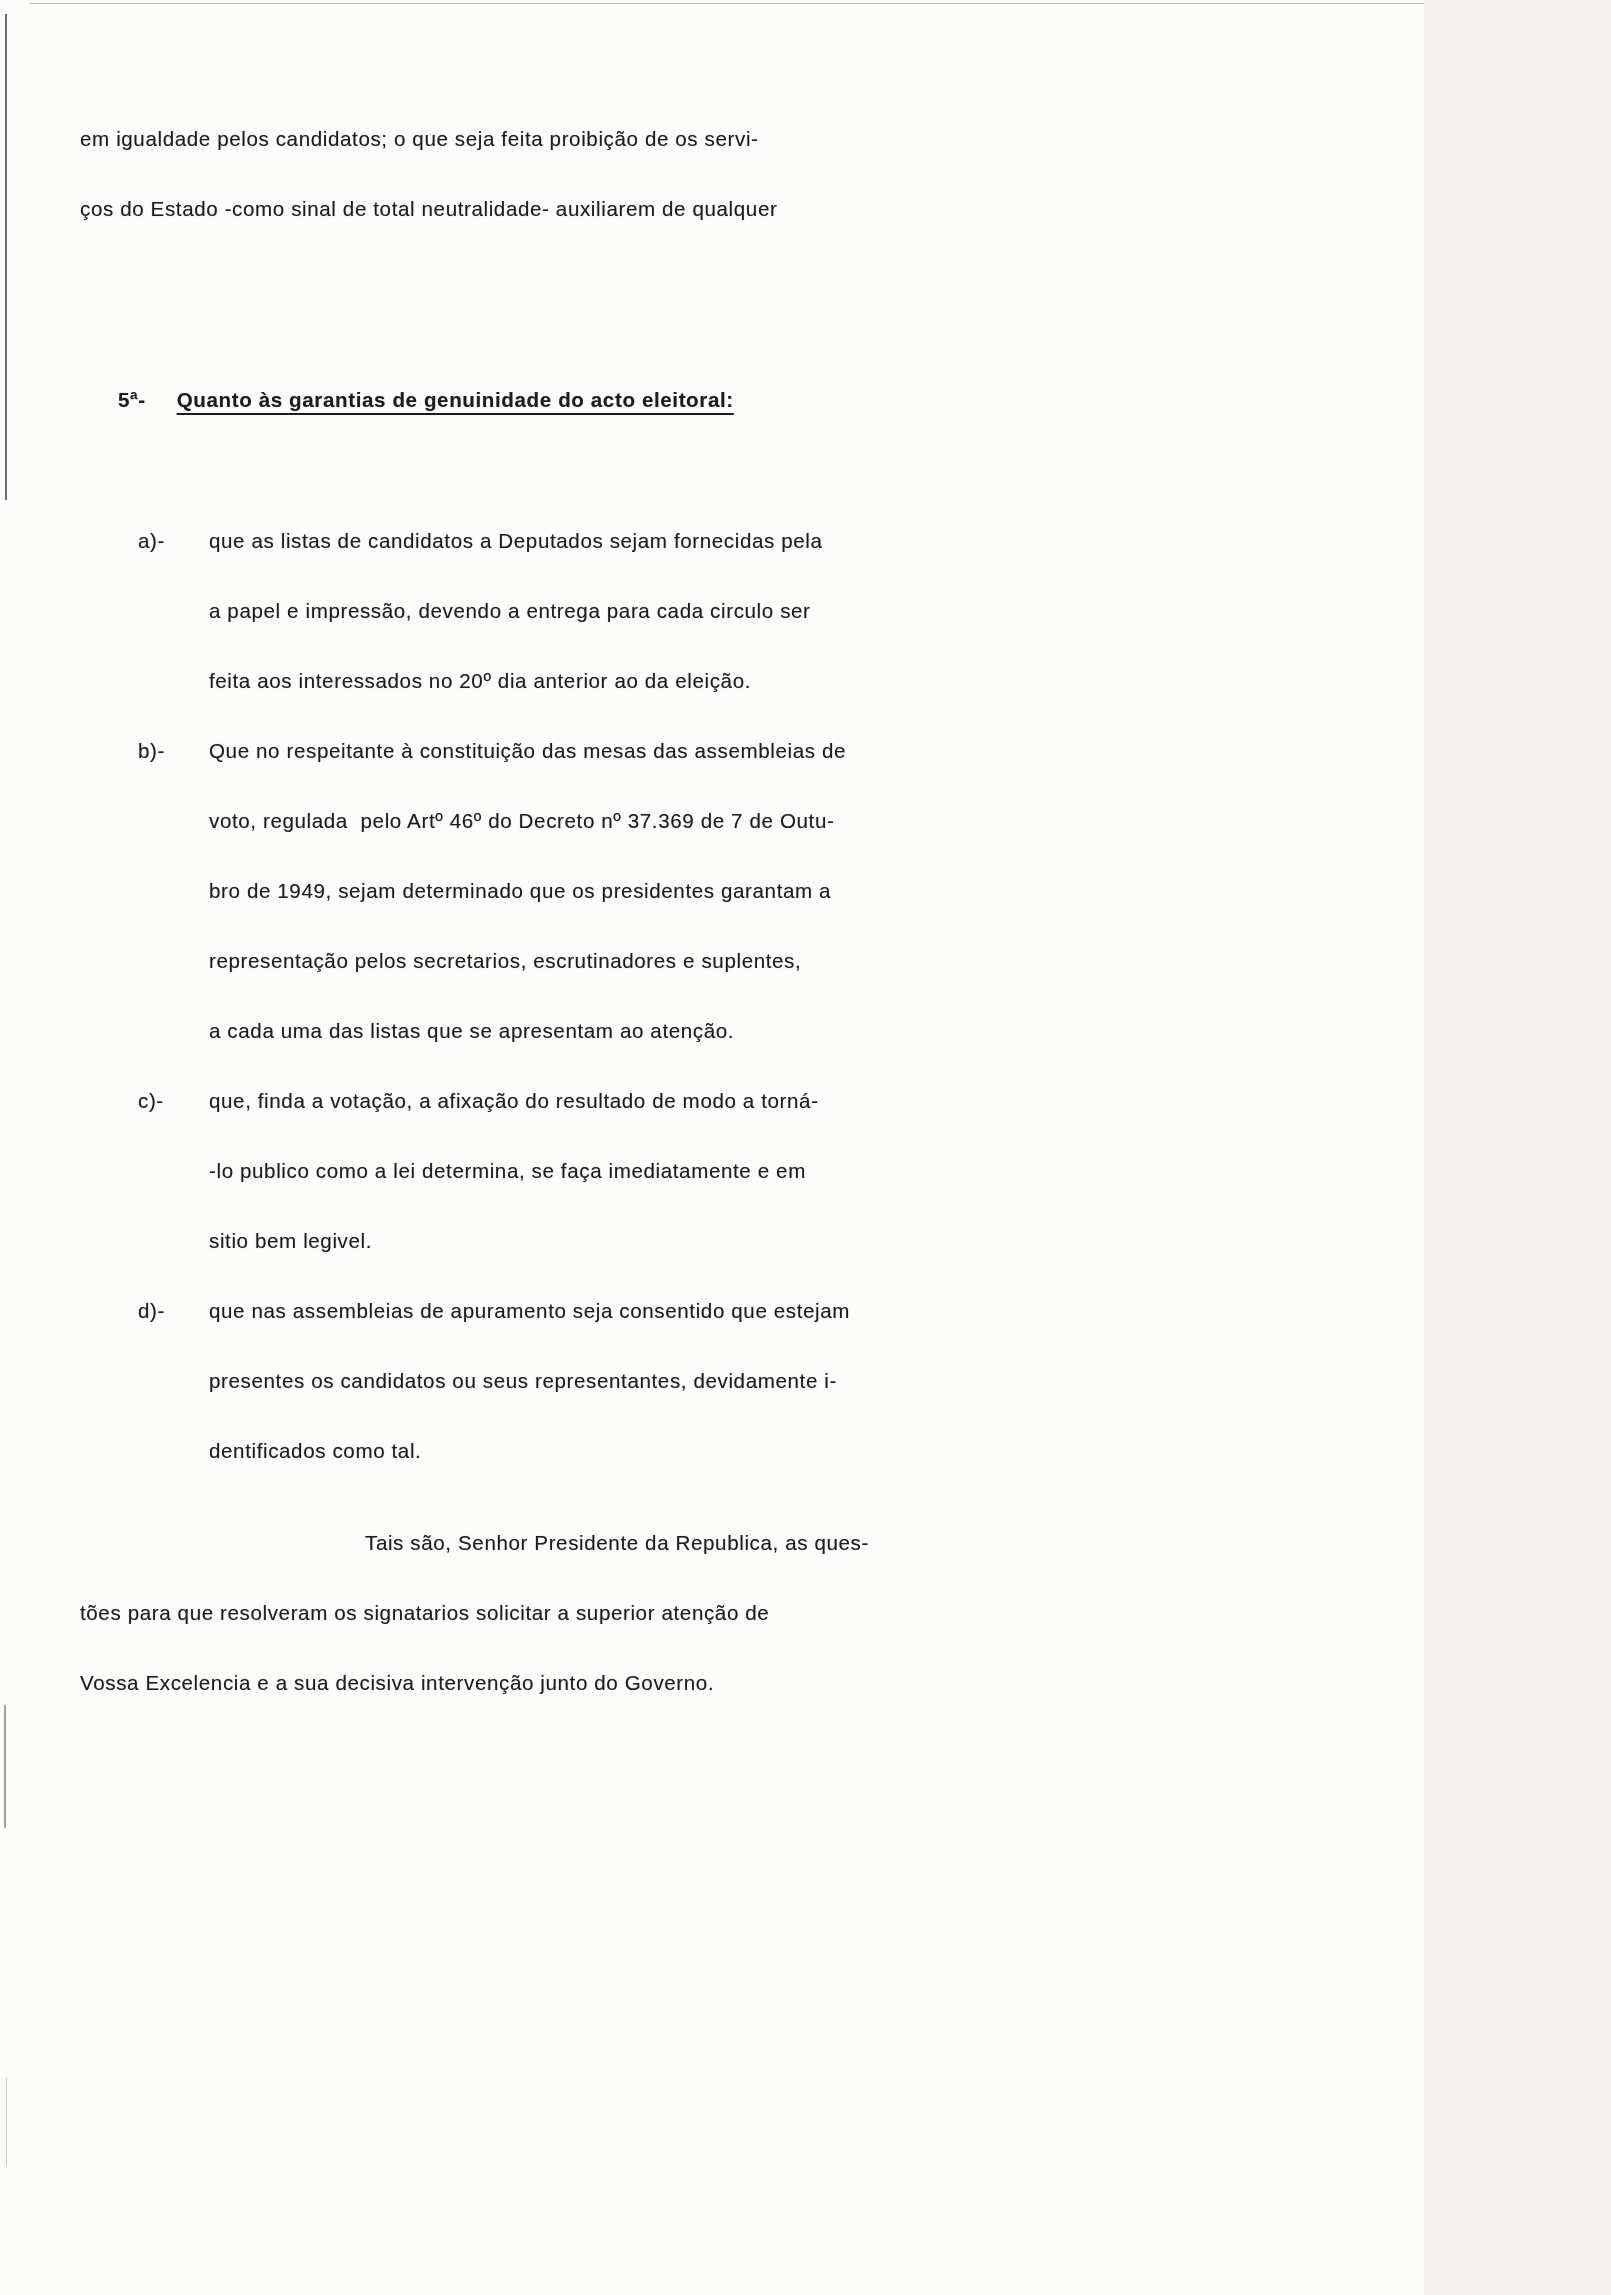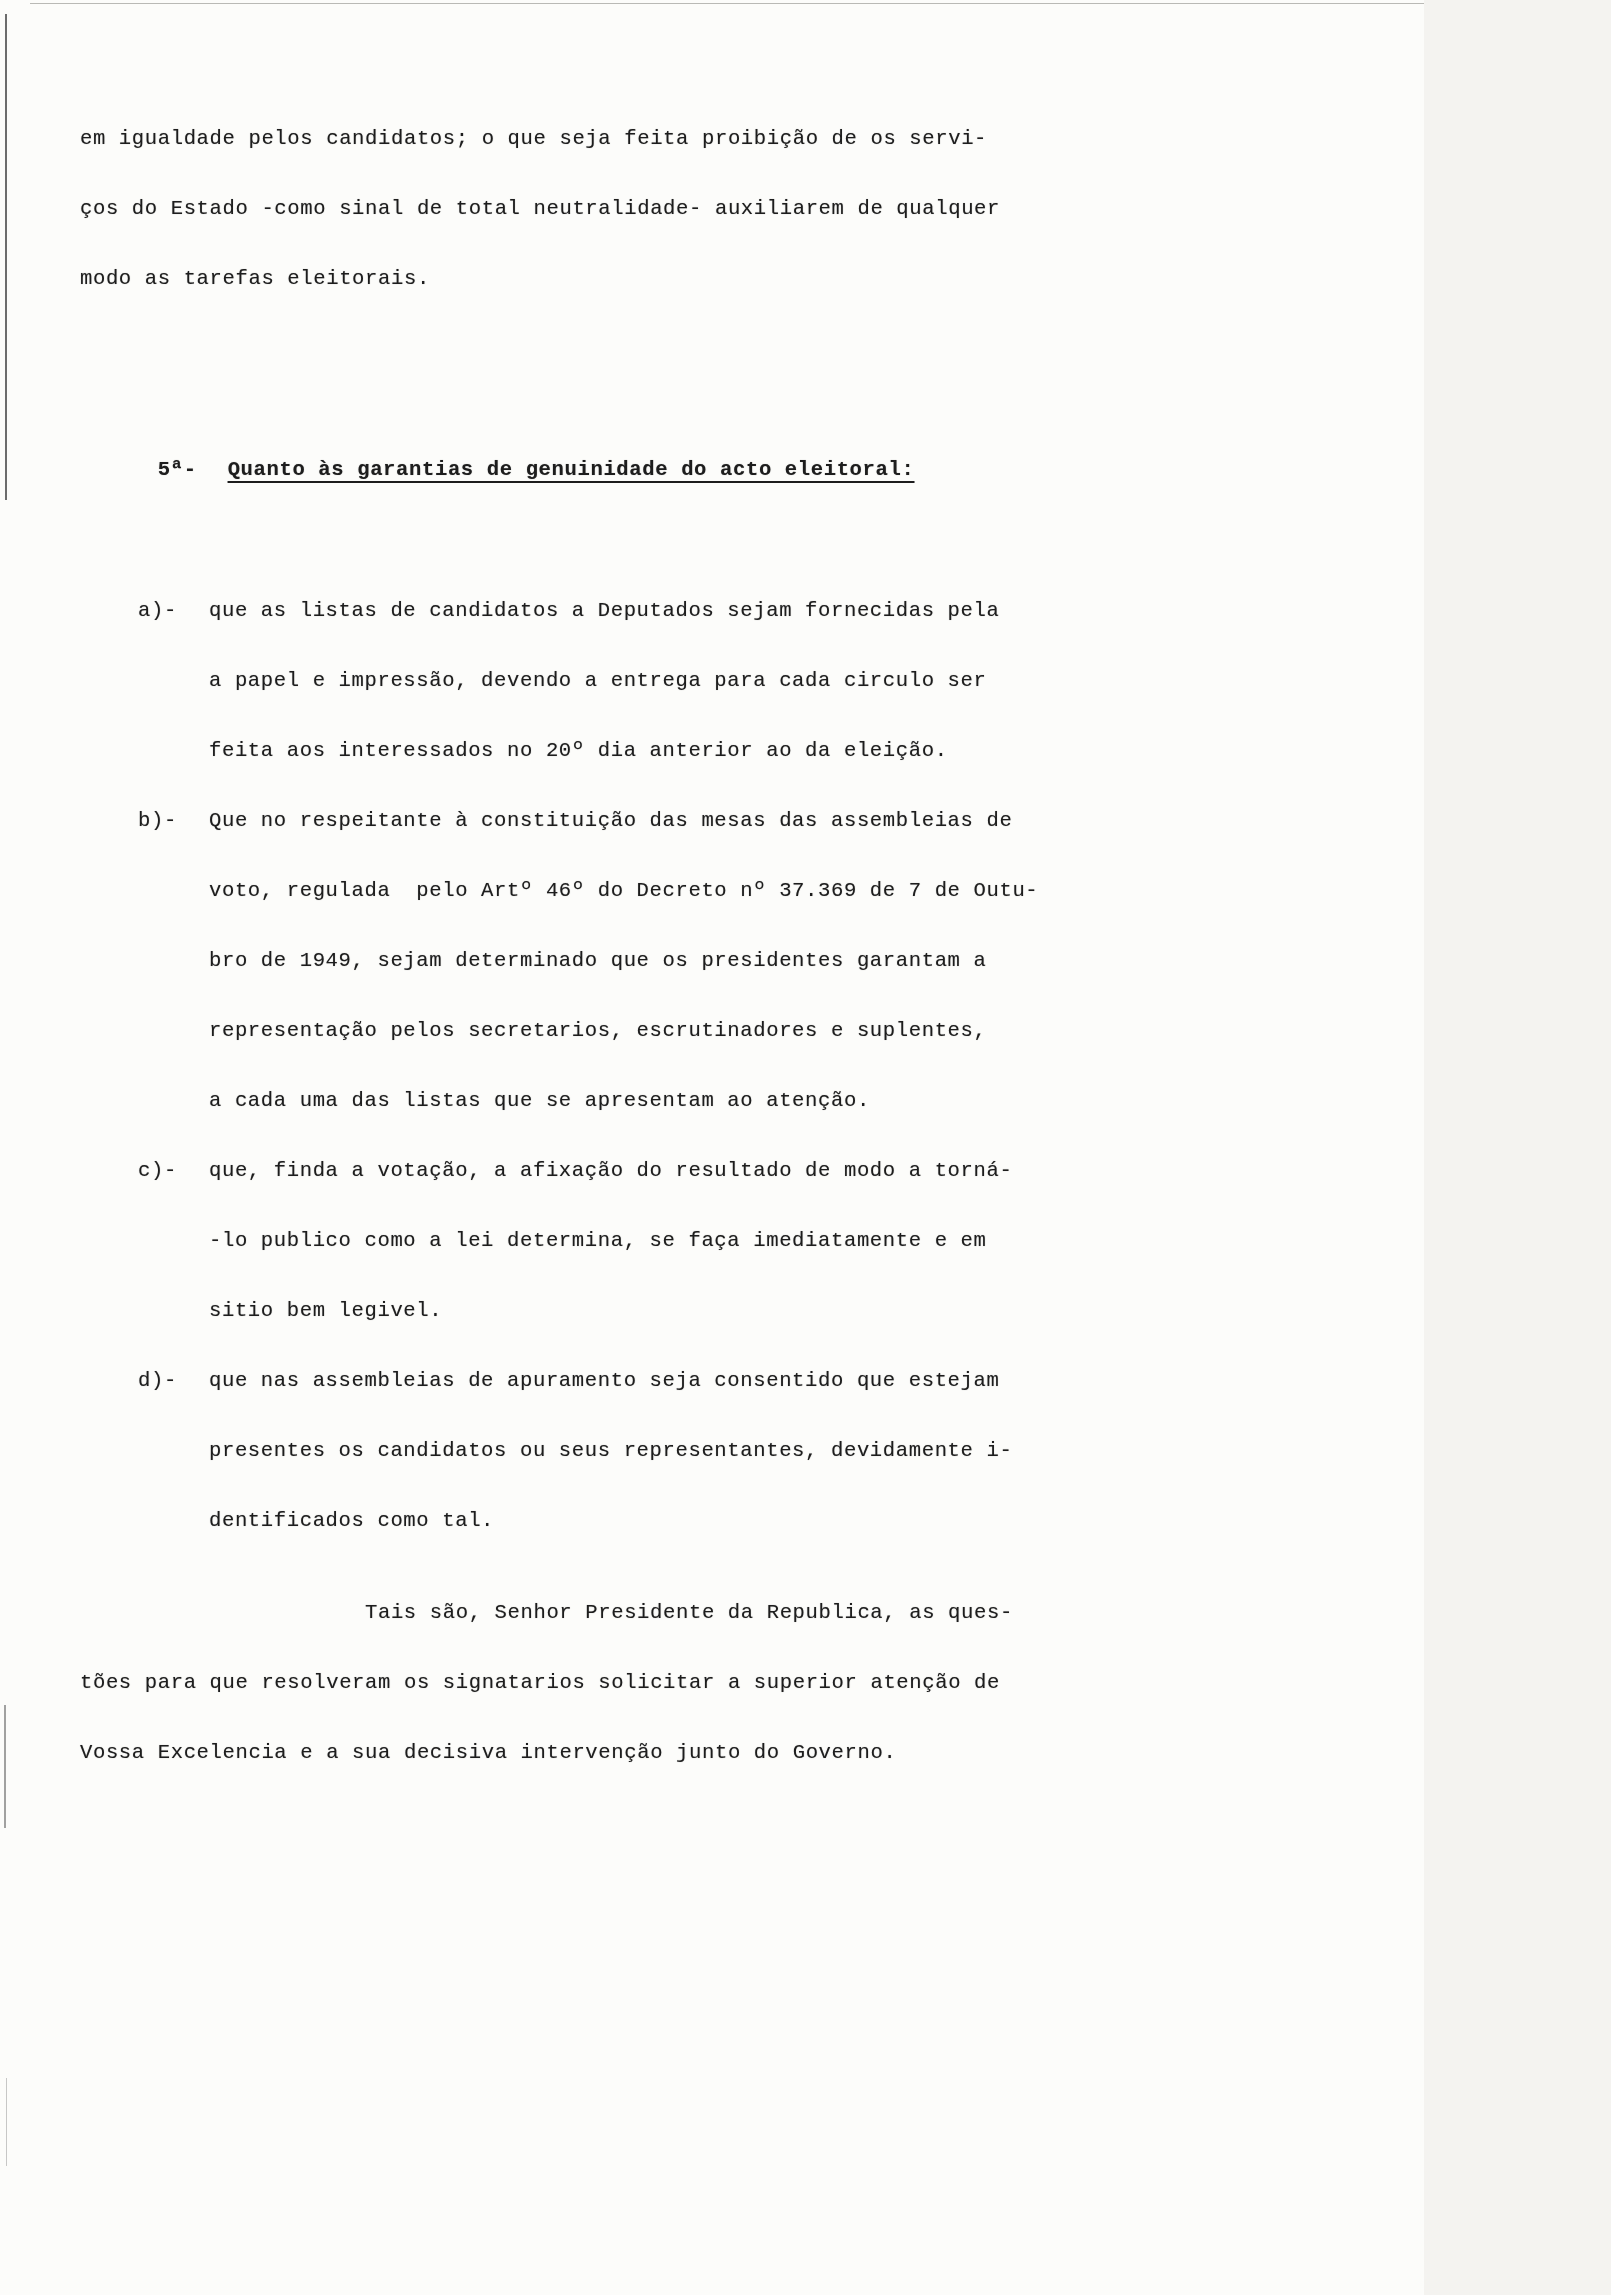--- a/index.html
+++ b/index.html
@@ -2,21 +2,21 @@
 <html style="font-size:7.9px"><head>
 <meta charset="utf-8">
 <style>
   * { margin: 0; padding: 0; box-sizing: border-box; }
   html, body { background: #f4f3f0; }
   .scan-page {
     position: relative;
     width: 1424px;
     height: 2295px;
     background: #fcfcfa;
-    font-family: Liberation Mono, monospace;
+    font-family: Liberation Sans, sans-serif;
     color: #1d1d1d;
     overflow: hidden;
   }
   
   .artifact { position: absolute; background: #4a4a4a; }
   .artifact.top-line {
     left: 29.5px; top: 2.9px; width: 1553px; height: 1.5px;
     background: #b9b9b5;
   }
   .artifact.left-line-1 {
@@ -71,21 +71,20 @@
   <div class="artifact top-line"></div>
   <div class="artifact left-line-1"></div>
   <div class="artifact left-line-2"></div>
   <div class="artifact left-line-3"></div>
 
   <div class="content">
 
     <div class="paragraph intro">
       <div class="line">em igualdade pelos candidatos; o que seja feita proibição de os servi-</div>
       <div class="line">ços do Estado -como sinal de total neutralidade- auxiliarem de qualquer</div>
-      <div class="line">modo as tarefas eleitorais.</div>
     </div>
 
     <div class="heading">
       <span class="heading-num">5ª-</span><span class="heading-text">Quanto às garantias de genuinidade do acto eleitoral:</span>
     </div>
 
     <div class="items">
 
       <div class="item">
         <span class="item-label">a)-</span>

